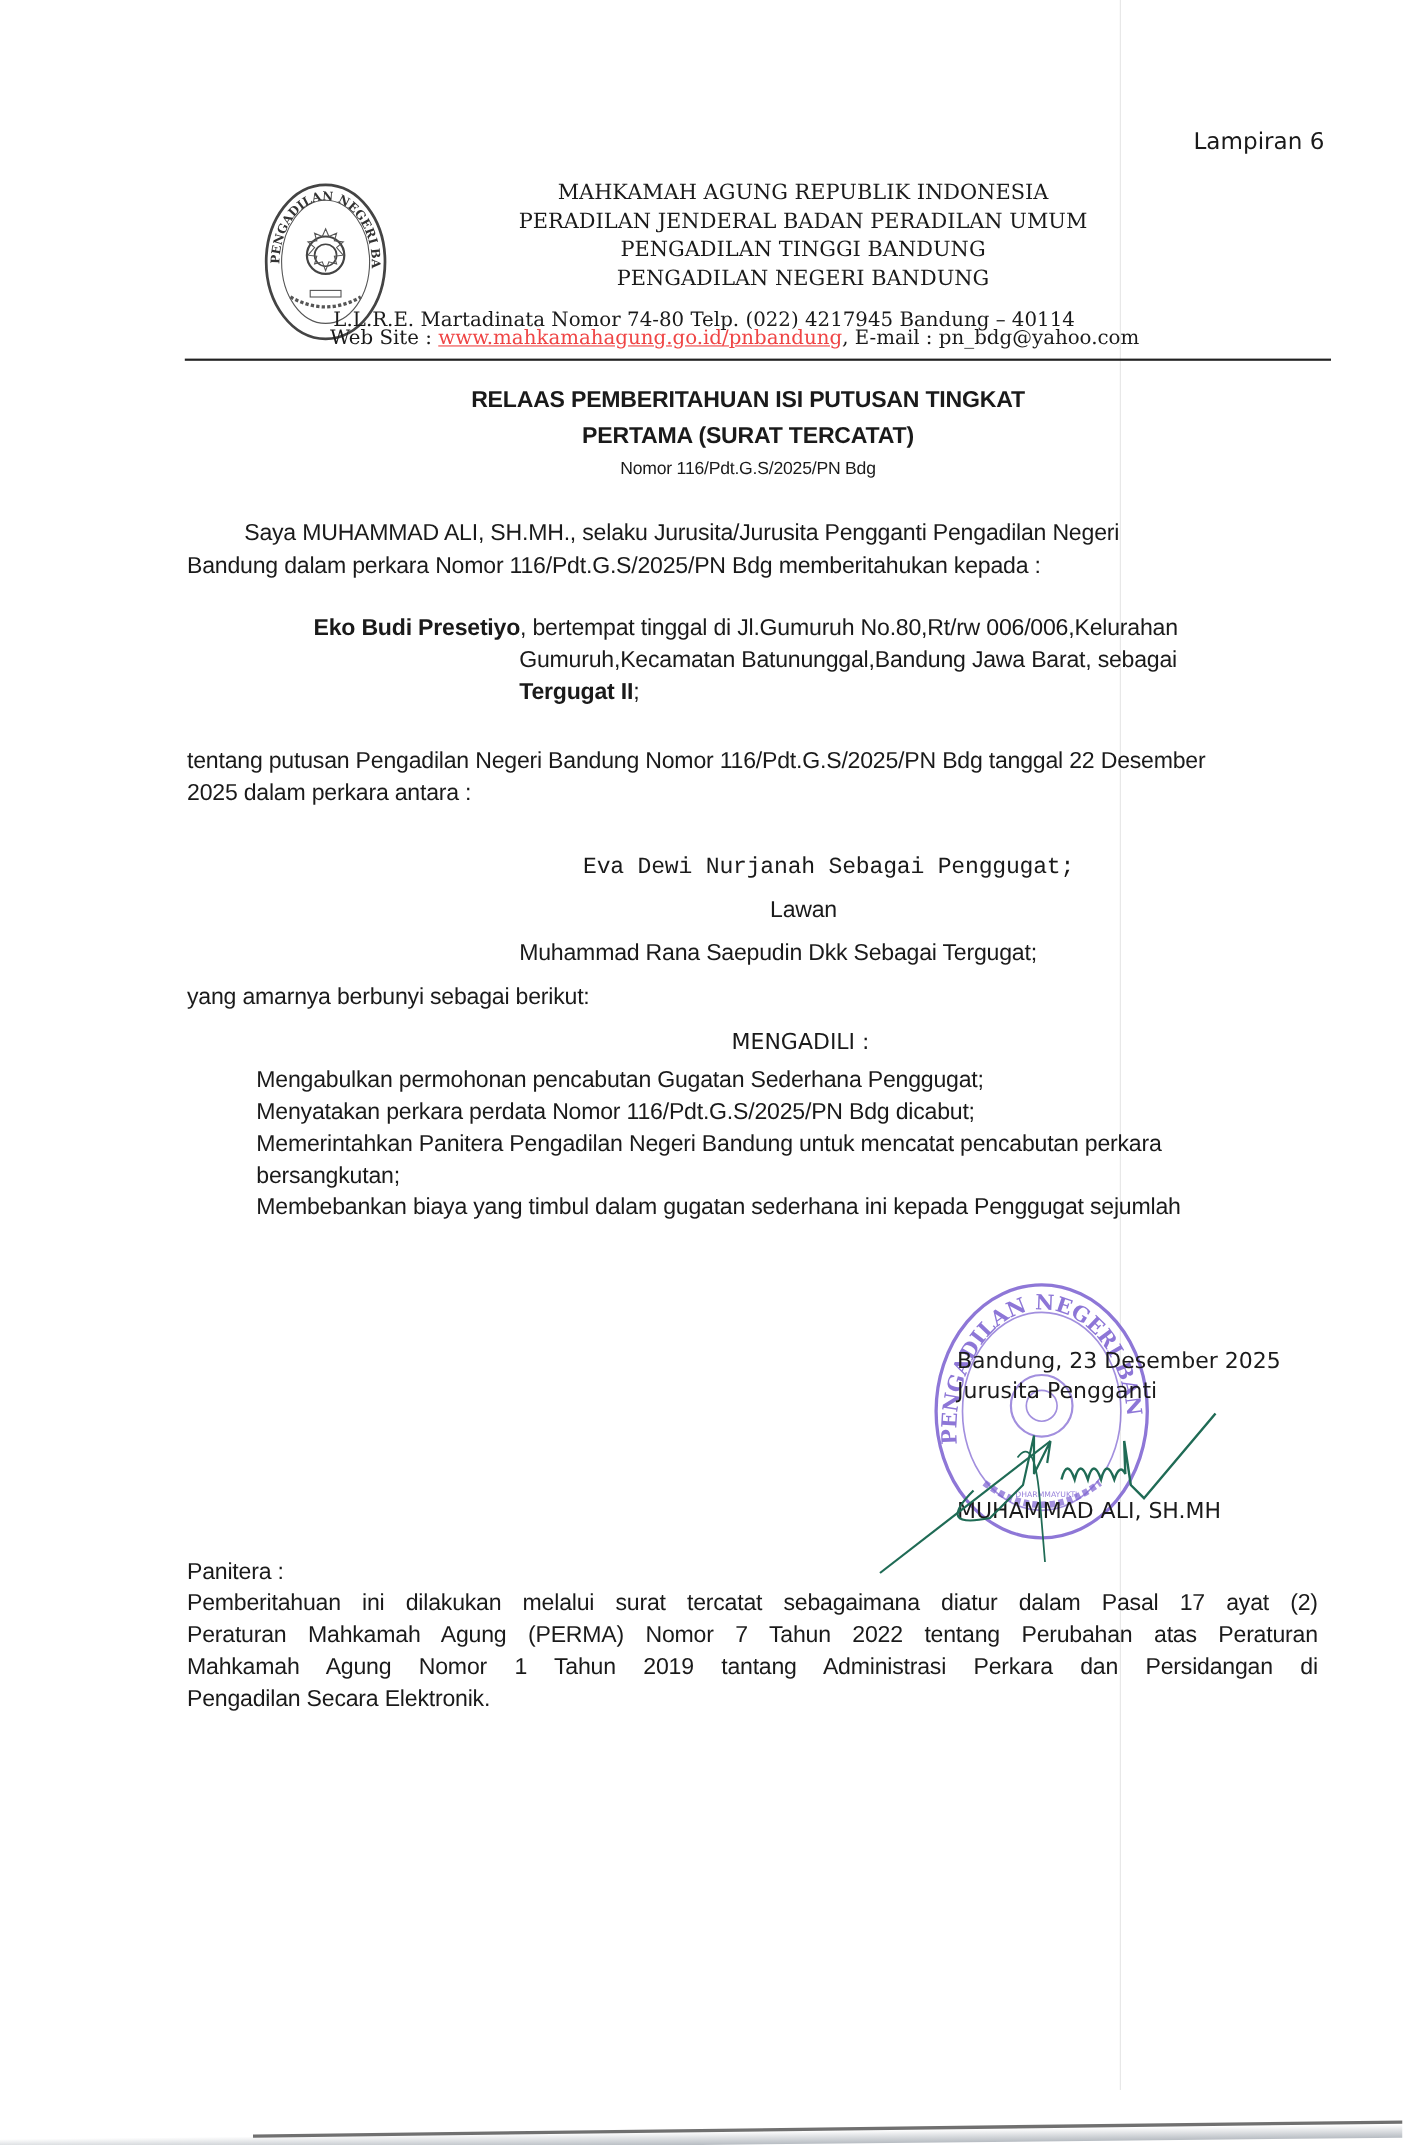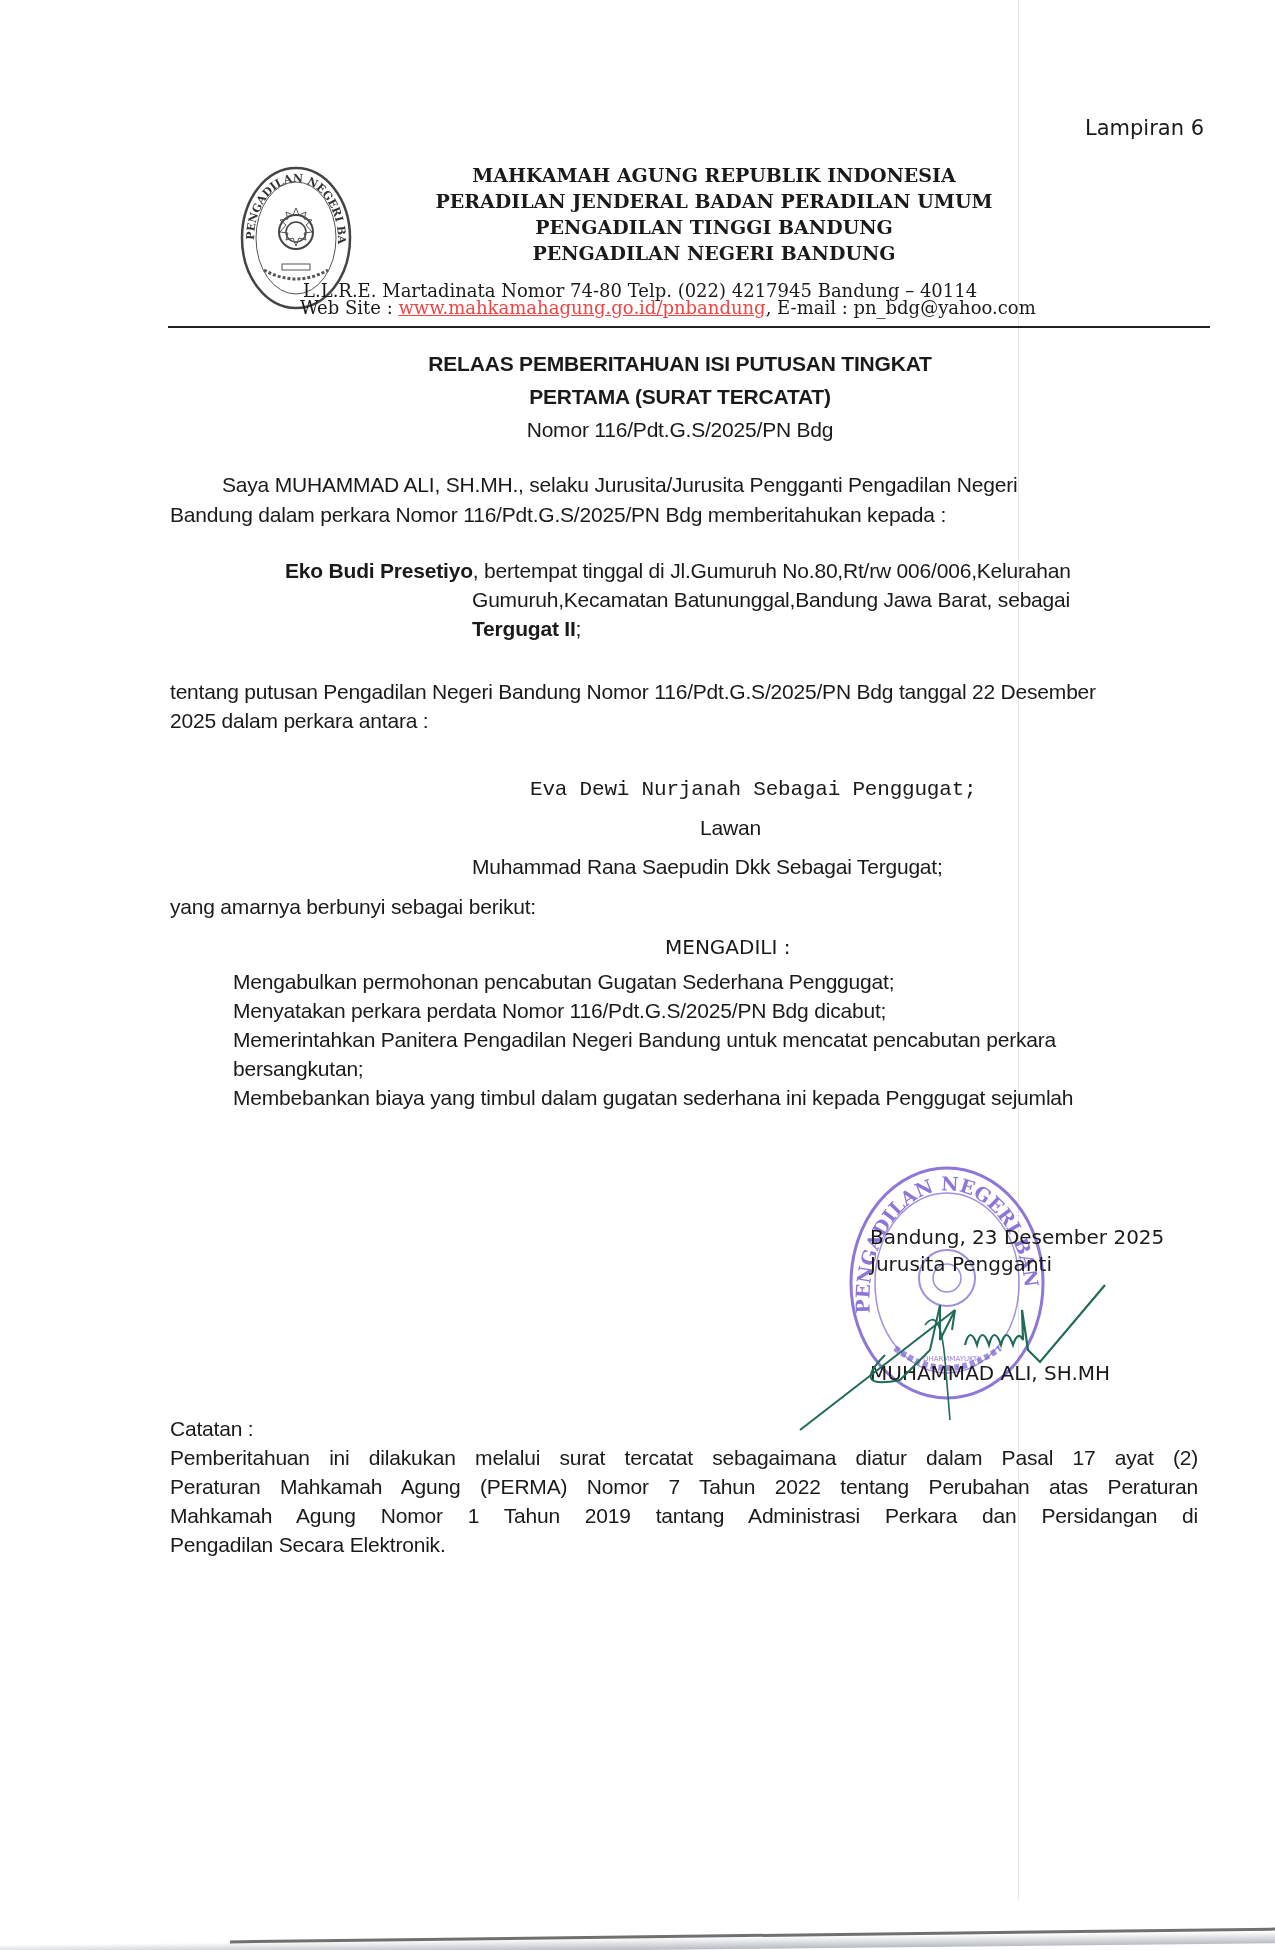--- a/index.html
+++ b/index.html
@@ -2,27 +2,27 @@
 <html><head>
 <meta charset="utf-8">
 <style>
   html, body { margin:0; padding:0; background:#ffffff; }
   body { width:1275px; height:1950px; position:relative; overflow:hidden; color:#1a1a1a; font-family:"DejaVu Sans", sans-serif; }
   .abs { position:absolute; }
   .serif { font-family:"DejaVu Serif", "Liberation Serif", serif; }
   .sans { font-family:"DejaVu Sans", sans-serif; }
   .cond { font-family:"Liberation Sans", sans-serif; letter-spacing:-0.2px; }
   .lampiran { left:1085px; top:116px; font-size:21px; }
-  .hdr { left:314px; width:800px; text-align:center; font-weight:bold; font-size:19px; line-height:26px; }
+  .hdr { left:330px; width:800px; text-align:center; font-weight:normal; font-size:19px; line-height:26px; }
   .hdr-addr { left:303px; top:280px; font-size:18px; white-space:nowrap; }
   .hdr-web { left:300px; top:297px; font-size:18px; white-space:nowrap; }
   .hdr-web a { color:#ef4444; text-decoration:underline; }
   .rule { left:168px; top:326px; width:1042px; height:2px; background:#222; }
   .title { left:300px; width:760px; text-align:center; font-weight:bold; font-size:21px; }
-  .nomor { left:300px; width:760px; text-align:center; font-size:21px; top:418px; }
+  .nomor { left:300px; width:760px; text-align:center; font-size:16px; top:418px; }
   .p { font-size:21px; line-height:30px; white-space:nowrap; }
   .b { font-weight:bold; }
   .list-item { font-size:21px; line-height:29px; white-space:nowrap; }
   .note { left:170px; top:1414px; width:1028px; font-size:21px; line-height:29px; }
   .note .just { text-align:justify; text-align-last:justify; display:block; }
   .scanline { left:0; top:1938px; width:1275px; height:12px; background:linear-gradient(#fff, #b7bcc2); transform:skewY(-0.6deg); }
   .scanedge { left:230px; top:1934px; width:1045px; height:3px; background:#333; transform:skewY(-0.7deg); opacity:.7; }
   .vline { left:1018px; top:0; width:1px; height:1900px; background:#e6e6e6; }
 </style>
 </head>
@@ -113,21 +113,21 @@
 <div class="abs" style="left:790px;top:1270px;width:330px;height:170px;">
   <svg width="330" height="170" viewBox="0 0 330 170">
     <path d="M10,160 L165,40" stroke="#1f6b55" stroke-width="2" fill="none"></path>
     <path d="M95,85 Q60,120 110,110 L140,80 L150,35 L150,70 L165,40 L162,60" stroke="#1f6b55" stroke-width="2" fill="none"></path>
     <path d="M175,75 q5,-20 12,0 q5,-20 12,0 q5,-20 12,0 q5,-20 12,0 q5,-15 10,-5 L232,40 L238,80 L250,92 L315,15" stroke="#1f6b55" stroke-width="2.2" fill="none"></path>
     <path d="M135,55 Q150,35 155,90 L160,150" stroke="#1f6b55" stroke-width="1.6" fill="none"></path>
   </svg>
 </div>
 
 <div class="abs note cond">
-  <div>Catatan :</div>
+  <div>Panitera :</div>
   <span class="just">Pemberitahuan ini dilakukan melalui surat tercatat sebagaimana diatur dalam Pasal 17 ayat (2)</span>
   <span class="just">Peraturan Mahkamah Agung (PERMA) Nomor 7 Tahun 2022 tentang Perubahan atas Peraturan</span>
   <span class="just">Mahkamah Agung Nomor 1 Tahun 2019 tantang Administrasi Perkara dan Persidangan di</span>
   <div>Pengadilan Secara Elektronik.</div>
 </div>
 
 <div class="abs scanline"></div>
 <div class="abs scanedge"></div>
 
 </body></html>

